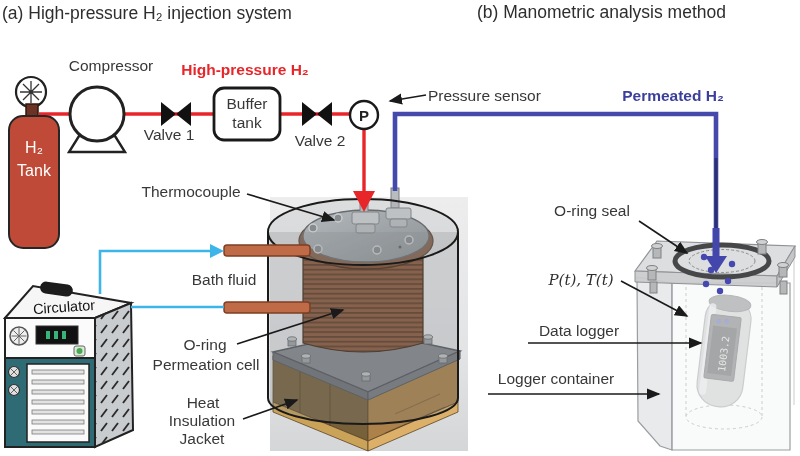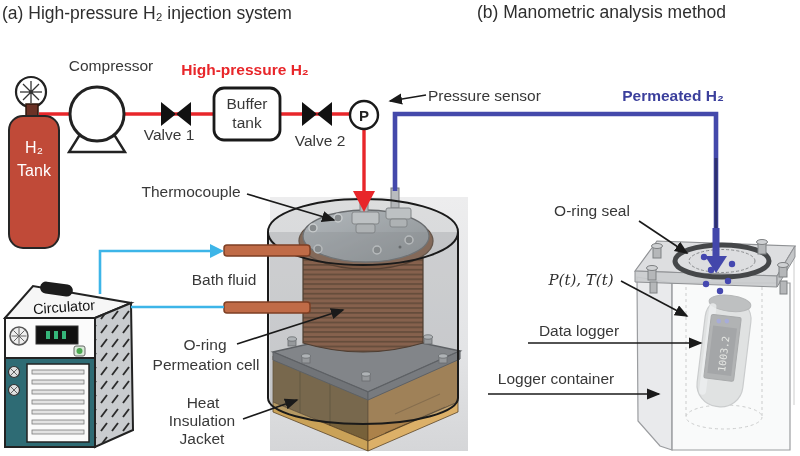--- a/index.html
+++ b/index.html
@@ -1,16 +1,16 @@
 <!DOCTYPE html>
 <html><head>
 <meta charset="utf-8">
 <style>
   html,body{margin:0;padding:0;background:#ffffff;}
-  #stage{position:relative;width:800px;height:456px;background:#ffffff;overflow:hidden;}
+  #stage{position:relative;width:800px;height:456px;background:#ffffff;overflow:hidden;border-radius:8px;}
   svg{display:block;}
   text{font-family:"Liberation Sans","DejaVu Sans",sans-serif;}
   .title{font-size:17.5px;fill:#2e2e2e;}
   .lbl{font-size:15.5px;fill:#383838;}
   .red{fill:#e8262a;font-weight:600;}
   .blue{fill:#3b3f9c;font-weight:600;}
   .math{font-family:"DejaVu Serif","Liberation Serif",serif;font-style:italic;font-size:15px;fill:#2e2e2e;}
   .white{fill:#ffffff;}
   .disp{font-family:"DejaVu Sans Mono",monospace;}
 </style>

